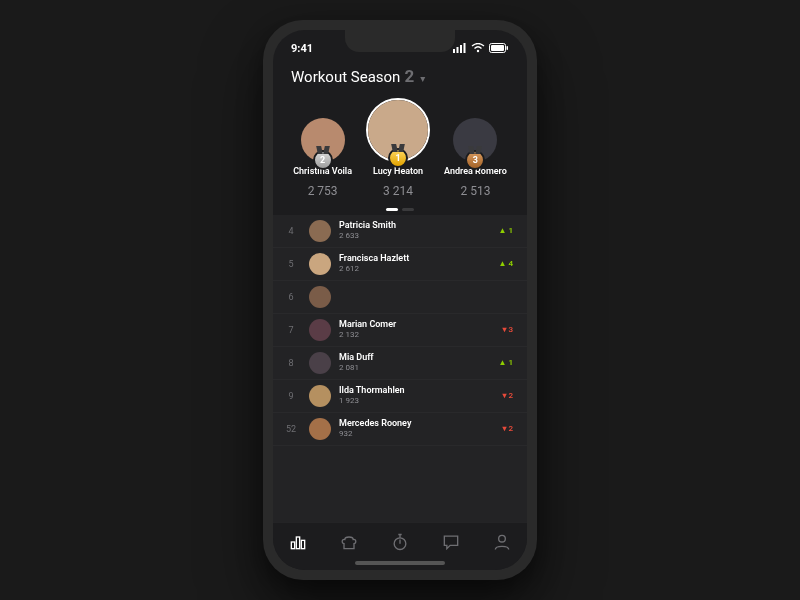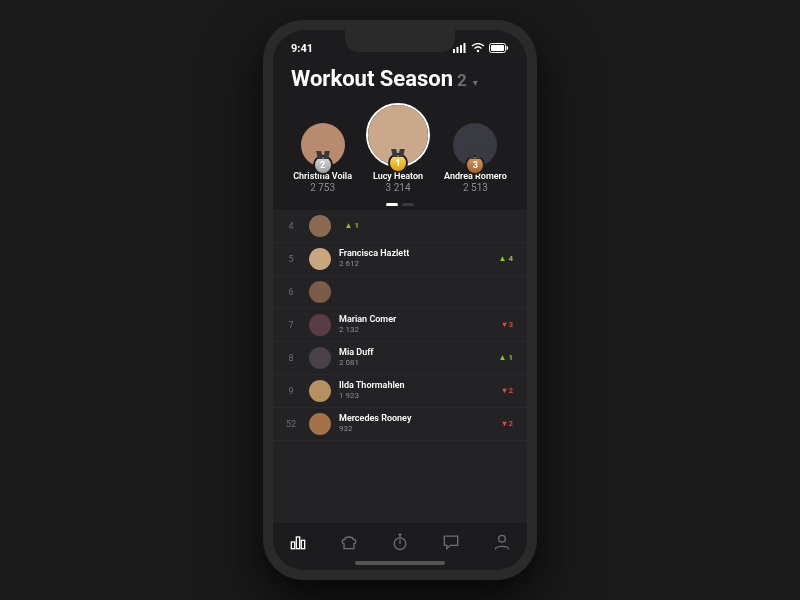--- a/index.html
+++ b/index.html
@@ -34,21 +34,21 @@
   }
   .status-bar {
     height: 30px; display: flex; justify-content: space-between; align-items: center;
     padding: 6px 18px 0; font-size: 11px; font-weight: 700; color: #fff;
   }
   .status-right { display: flex; gap: 4px; align-items: center; }
   .sig svg, .bat svg, .wifi svg { display: block; }
   .header {
     padding: 6px 18px 2px; display: flex; align-items: baseline; gap: 4px;
   }
-  .header .title { font-size: 22px; font-weight: 700; }
+  .header .title { font-size: 15px; font-weight: 400; }
   .header .num { font-size: 17px; font-weight: 700; color: #6e6e72; }
   .header .chev { color: #6e6e72; font-size: 10px; margin-left: 2px; }
   .podium {
     display: flex; justify-content: center; align-items: flex-end; gap: 14px;
     padding: 10px 0 2px;
   }
   .pod { display: flex; flex-direction: column; align-items: center; text-align: center; position: relative; }
   .pod .avatar { border-radius: 50%; position: relative; }
   .pod.small .avatar { width: 44px; height: 44px; }
   .pod.big .avatar { width: 64px; height: 64px; border: 2px solid #fff; }
@@ -62,21 +62,21 @@
   }
   .medal::before, .medal::after {
     content: ""; position: absolute; top: -6px; width: 5px; height: 8px; z-index: -1;
   }
   .medal::before { left: 2px; transform: skewX(12deg); background: #3a3a3c; }
   .medal::after { right: 2px; transform: skewX(-12deg); background: #3a3a3c; }
   .medal.gold { background: linear-gradient(#ffd75e,#e0a200); }
   .medal.silver { background: linear-gradient(#d8d8d8,#9e9e9e); }
   .medal.bronze { background: linear-gradient(#d89a5e,#a46328); }
   .pod .name { font-size: 9px; font-weight: 600; margin-top: 4px; }
-  .pod .score { font-size: 10px; color: #8e8e93; margin-top: 1px; }
+  .pod .score { font-size: 12px; color: #8e8e93; margin-top: 8px; }
   .pager { display:flex; justify-content:center; gap:4px; padding:8px 0 4px; }
   .pager .dot { width:12px; height:2.5px; border-radius:2px; background:#3a3a3c; }
   .pager .dot.active { background:#fff; }
   .list { flex:1; overflow:hidden; background:#232325; }
   .row {
     display:flex; align-items:center; padding: 5px 14px 5px 8px;
     border-bottom: 1px solid rgba(255,255,255,0.03);
   }
   .row .rank { width:20px; text-align:center; font-size:9px; color:#6e6e72; }
   .row .ava { width:22px; height:22px; border-radius:50%; margin:0 8px; flex-shrink:0; }
@@ -166,20 +166,24 @@
 
     <div class="pager">
       <div class="dot active"></div>
       <div class="dot"></div>
     </div>
 
     <div class="list" id="list">
         <div class="row">
     <div class="rank">4</div>
     <div class="ava" style="background:#8a6b52"></div>
+    <div class="info">
+      <div class="rname">Patricia Smith</div>
+      <div class="rscore">2 633</div>
+    </div>
     <div class="delta up">▲ 1</div>
         </div>
         <div class="row">
     <div class="rank">5</div>
     <div class="ava" style="background:#caa67f"></div>
     <div class="info">
       <div class="rname">Francisca Hazlett</div>
       <div class="rscore">2 612</div>
     </div>
     <div class="delta up">▲ 4</div>

